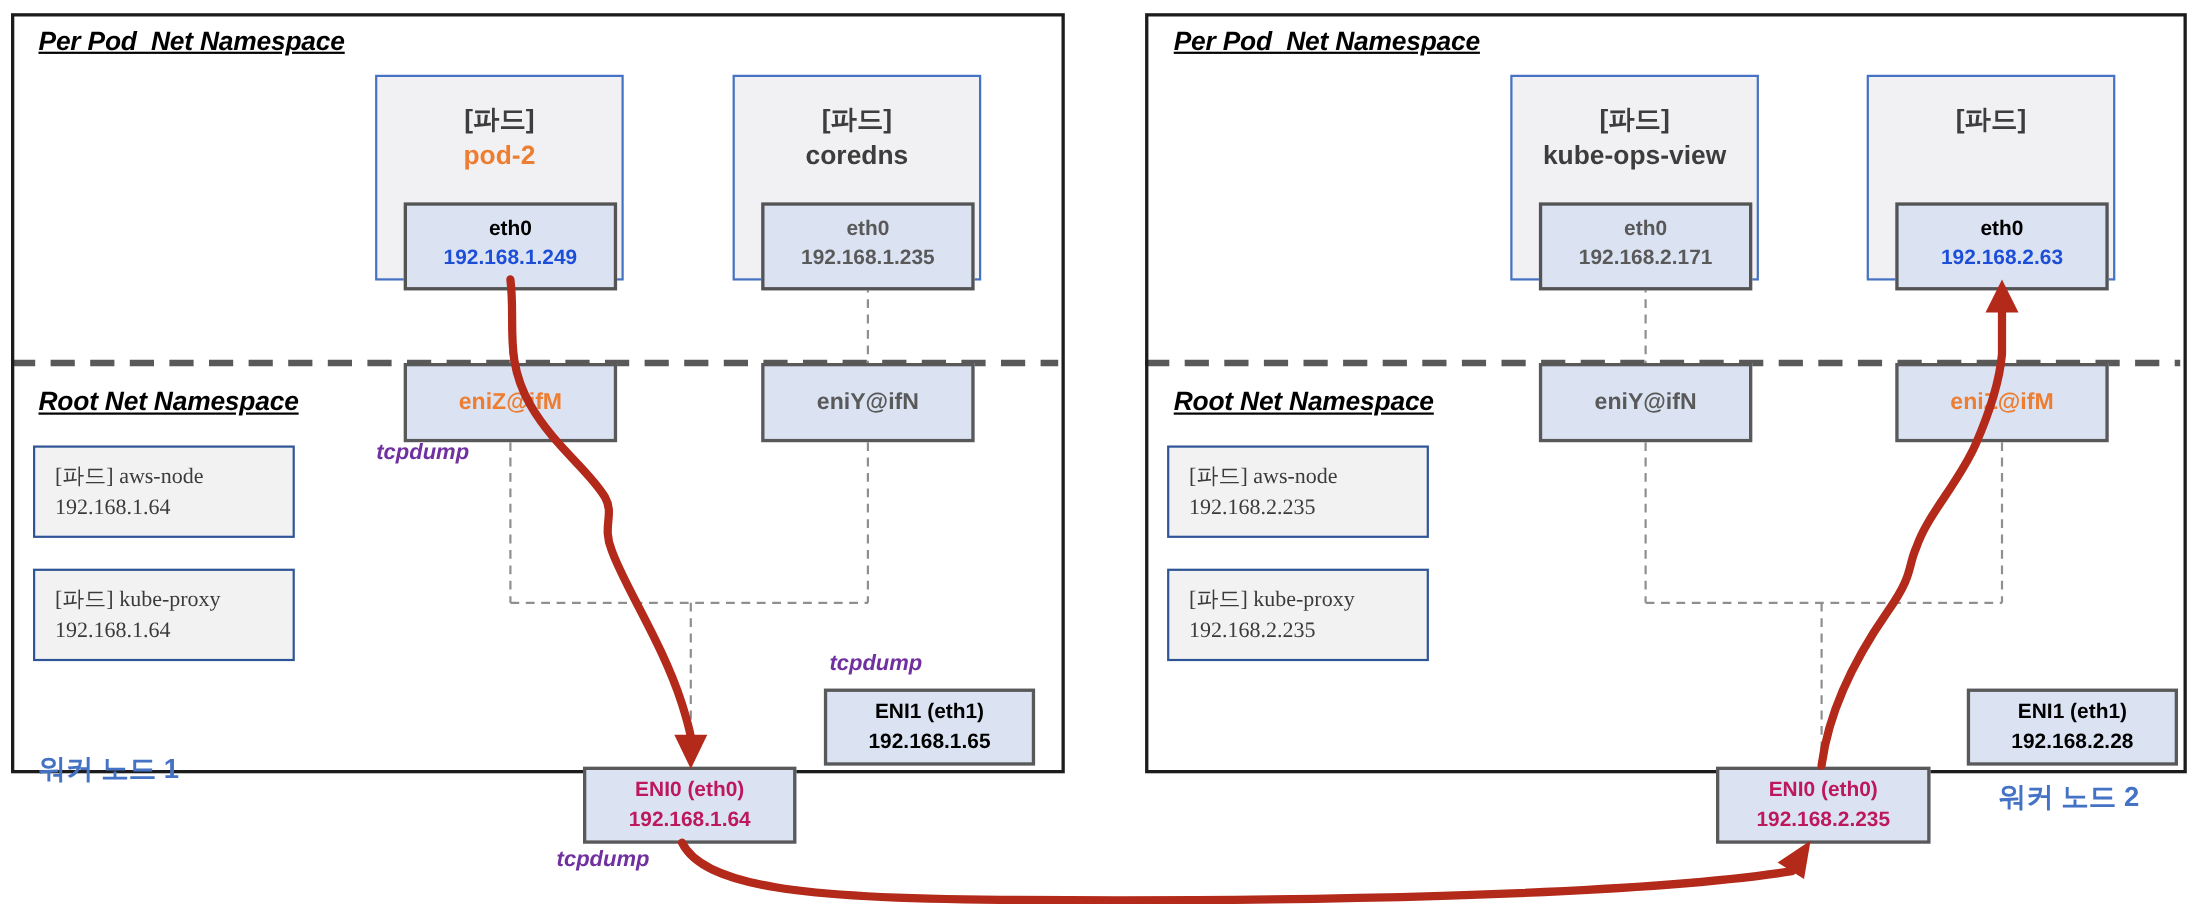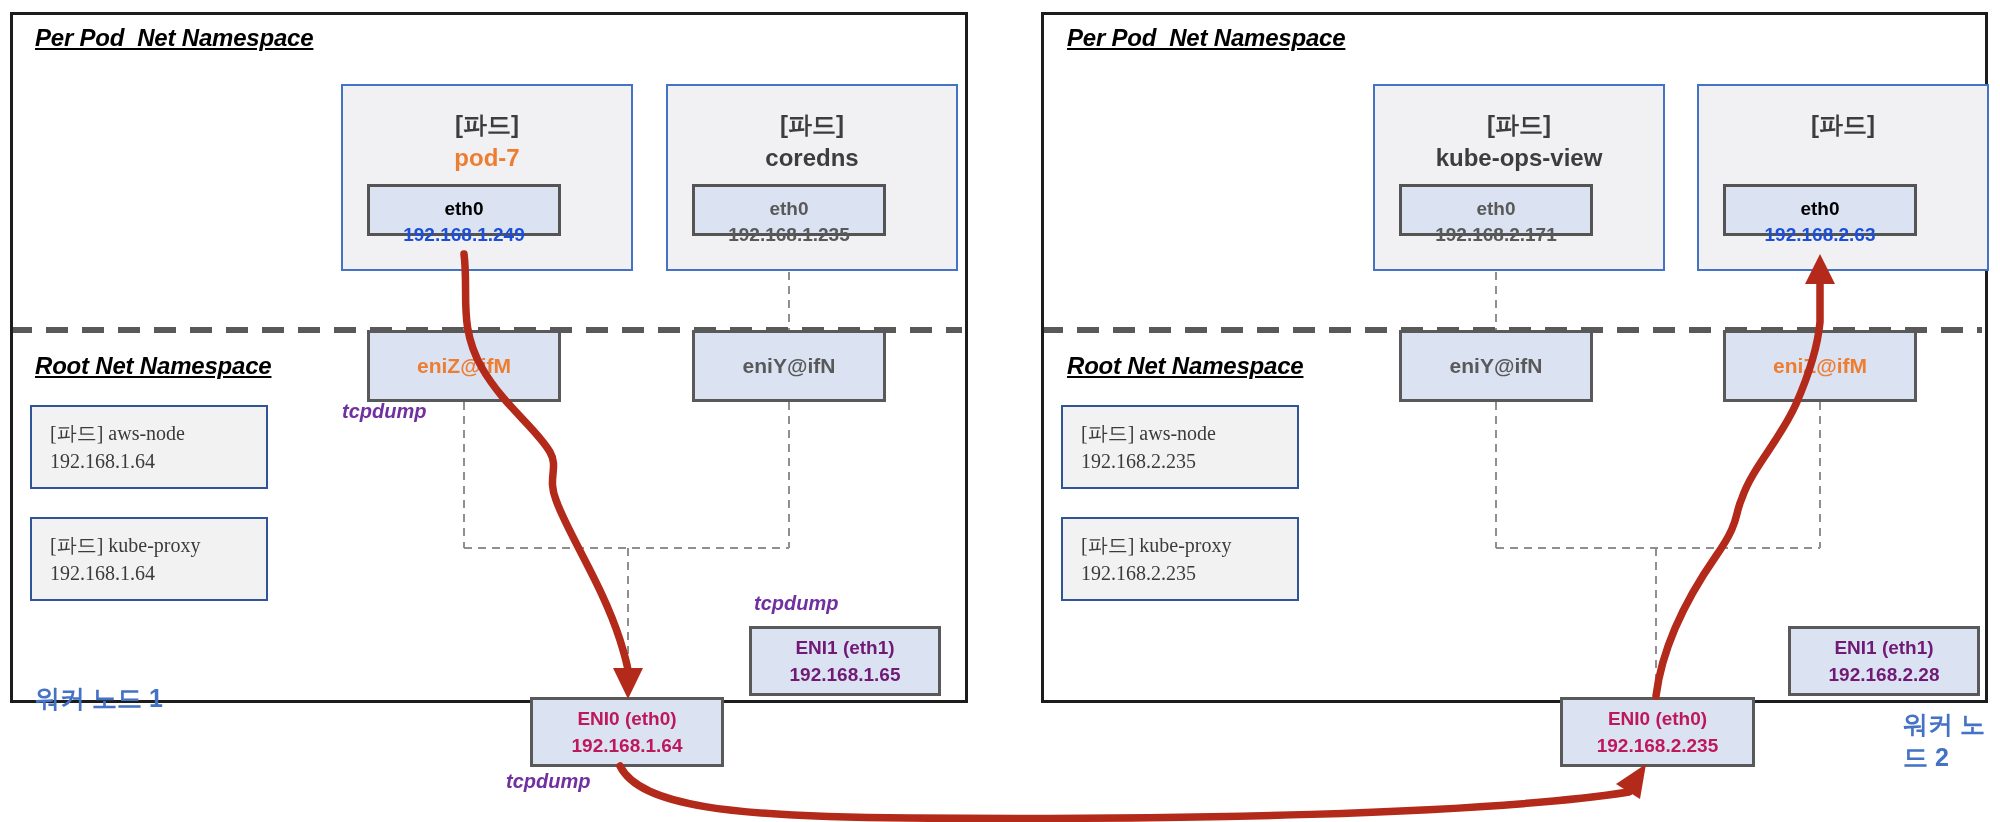--- a/index.html
+++ b/index.html
@@ -4,43 +4,43 @@
 <style>
   html,body{margin:0;padding:0;background:#ffffff;}
   #stage{position:relative;width:2000px;height:822px;background:#ffffff;overflow:hidden;
          font-family:"Liberation Sans", sans-serif;}
   svg.layer{position:absolute;left:0;top:0;pointer-events:none;}
   #bg-lines{z-index:1;}
   #fg-lines{z-index:6;}
   .node-box{position:absolute;border:3px solid #1c1c1c;background:transparent;z-index:2;}
   .ns-header{position:absolute;z-index:3;font-size:24px;font-weight:bold;font-style:italic;
              color:#000;text-decoration:underline;white-space:pre;letter-spacing:-0.2px;}
-  .pod-box{position:absolute;width:292px;height:187px;background:#f1f1f3;border:2.5px solid #4472c4;
-           z-index:3;text-align:center;box-sizing:border-box;margin-top:16px;}
+  .pod-box{position:absolute;width:226px;height:187px;background:#f1f1f3;border:2.5px solid #4472c4;
+           z-index:3;text-align:center;box-sizing:border-box;}
   .pod-tag{display:block;margin-top:22px;font-size:24px;font-weight:bold;color:#3d3d3d;line-height:33px;}
   .pod-name{display:block;font-size:24px;font-weight:bold;color:#3d3d3d;line-height:33px;}
   .pod-name.hl{color:#ed7d31;}
-  .iface-box{position:absolute;width:194px;height:52px;background:#dbe3f3;border:3.5px solid #545454;
+  .iface-box{position:absolute;width:194px;height:80px;background:#dbe3f3;border:3.5px solid #545454;
              z-index:4;text-align:center;box-sizing:border-box;padding-top:9px;}
   .iface-box .if-label{display:block;font-size:19px;font-weight:600;color:#595959;line-height:26px;}
   .iface-box .if-ip{display:block;font-size:19px;font-weight:600;color:#595959;line-height:26px;}
   .iface-box.hl .if-label{color:#000;font-weight:700;}
   .iface-box.hl .if-ip{color:#1d4ed8;font-weight:700;}
   .veth-box{position:absolute;width:194px;height:72px;background:#dbe3f3;border:3px solid #595959;
             z-index:4;text-align:center;box-sizing:border-box;line-height:66px;
             font-size:21px;font-weight:600;color:#595959;}
   .veth-box.hl{color:#ed7d31;}
   .hostpod-box{position:absolute;width:238px;height:84px;background:#f2f2f2;border:2.5px solid #2f5597;
                z-index:3;box-sizing:border-box;padding:12px 0 16px 18px;
                font-family:"Liberation Serif", serif;font-size:20px;color:#3b3b3b;line-height:28px;}
   .eni-box{position:absolute;background:#dbe3f3;border:3px solid #595959;z-index:5;text-align:center;
            box-sizing:border-box;padding-top:5px;}
   .eni-box .eni-line{display:block;font-size:19px;line-height:27px;}
   .eni-box.eni0 .eni-line{color:#be185d;font-weight:700;}
-  .eni-box.eni1 .eni-line{color:#701a75;font-weight:600;}
+  .eni-box.eni1 .eni-line{color:#000000;font-weight:600;}
   .tcpdump{position:absolute;z-index:6;font-size:20px;font-weight:bold;font-style:italic;color:#7030a0;}
   .worker-label{position:absolute;z-index:3;font-size:25px;font-weight:bold;color:#4472c4;}
 </style>
 </head>
 <body>
 
 <div id="stage">
 
   <svg id="bg-lines" class="layer" width="2000" height="822">
 
@@ -69,21 +69,21 @@
   <div class="node-box" style="left:10px;top:12px;width:952px;height:685px;"></div>
   <div class="node-box" style="left:1041px;top:12px;width:941px;height:685px;"></div>
 
   <div class="ns-header" style="left:35px;top:24px;">Per Pod  Net Namespace</div>
   <div class="ns-header" style="left:1067px;top:24px;">Per Pod  Net Namespace</div>
   <div class="ns-header" style="left:35px;top:352px;">Root Net Namespace</div>
   <div class="ns-header" style="left:1067px;top:352px;">Root Net Namespace</div>
 
   <div class="pod-box" style="left:341px;top:68px;">
     <span class="pod-tag">[파드]</span>
-    <span class="pod-name hl">pod-7</span>
+    <span class="pod-name hl">pod-2</span>
   </div>
   <div class="pod-box" style="left:666px;top:68px;">
     <span class="pod-tag">[파드]</span>
     <span class="pod-name">coredns</span>
   </div>
 
   <div class="pod-box" style="left:1373px;top:68px;">
     <span class="pod-tag">[파드]</span>
     <span class="pod-name">kube-ops-view</span>
   </div>
@@ -145,21 +145,21 @@
   <div class="eni-box eni0" style="left:1560px;top:697px;width:195px;height:70px;">
     <span class="eni-line">ENI0 (eth0)</span>
     <span class="eni-line">192.168.2.235</span>
   </div>
 
   <div class="tcpdump" style="left:342px;top:400px;">tcpdump</div>
   <div class="tcpdump" style="left:754px;top:592px;">tcpdump</div>
   <div class="tcpdump" style="left:506px;top:770px;">tcpdump</div>
 
   <div class="worker-label" style="left:35px;top:682px;">워커 노드 1</div>
-  <div class="worker-label" style="left:1903px;top:708px;">워커 노드 2</div>
+  <div class="worker-label" style="left:1817px;top:708px;">워커 노드 2</div>
 
   <svg id="fg-lines" class="layer" width="2000" height="822">
     <g stroke="#b3291a" stroke-width="7.5" fill="none" stroke-linecap="round">
       <path d="M 464 254
         C 469 294, 458 326, 482 368
         C 504 406, 536 428, 550 452
         C 559 468, 547 478, 556 500
         C 567 532, 602 584, 620 640
         C 625 656, 627 664, 628 670"></path>
       <path d="M 620 766

